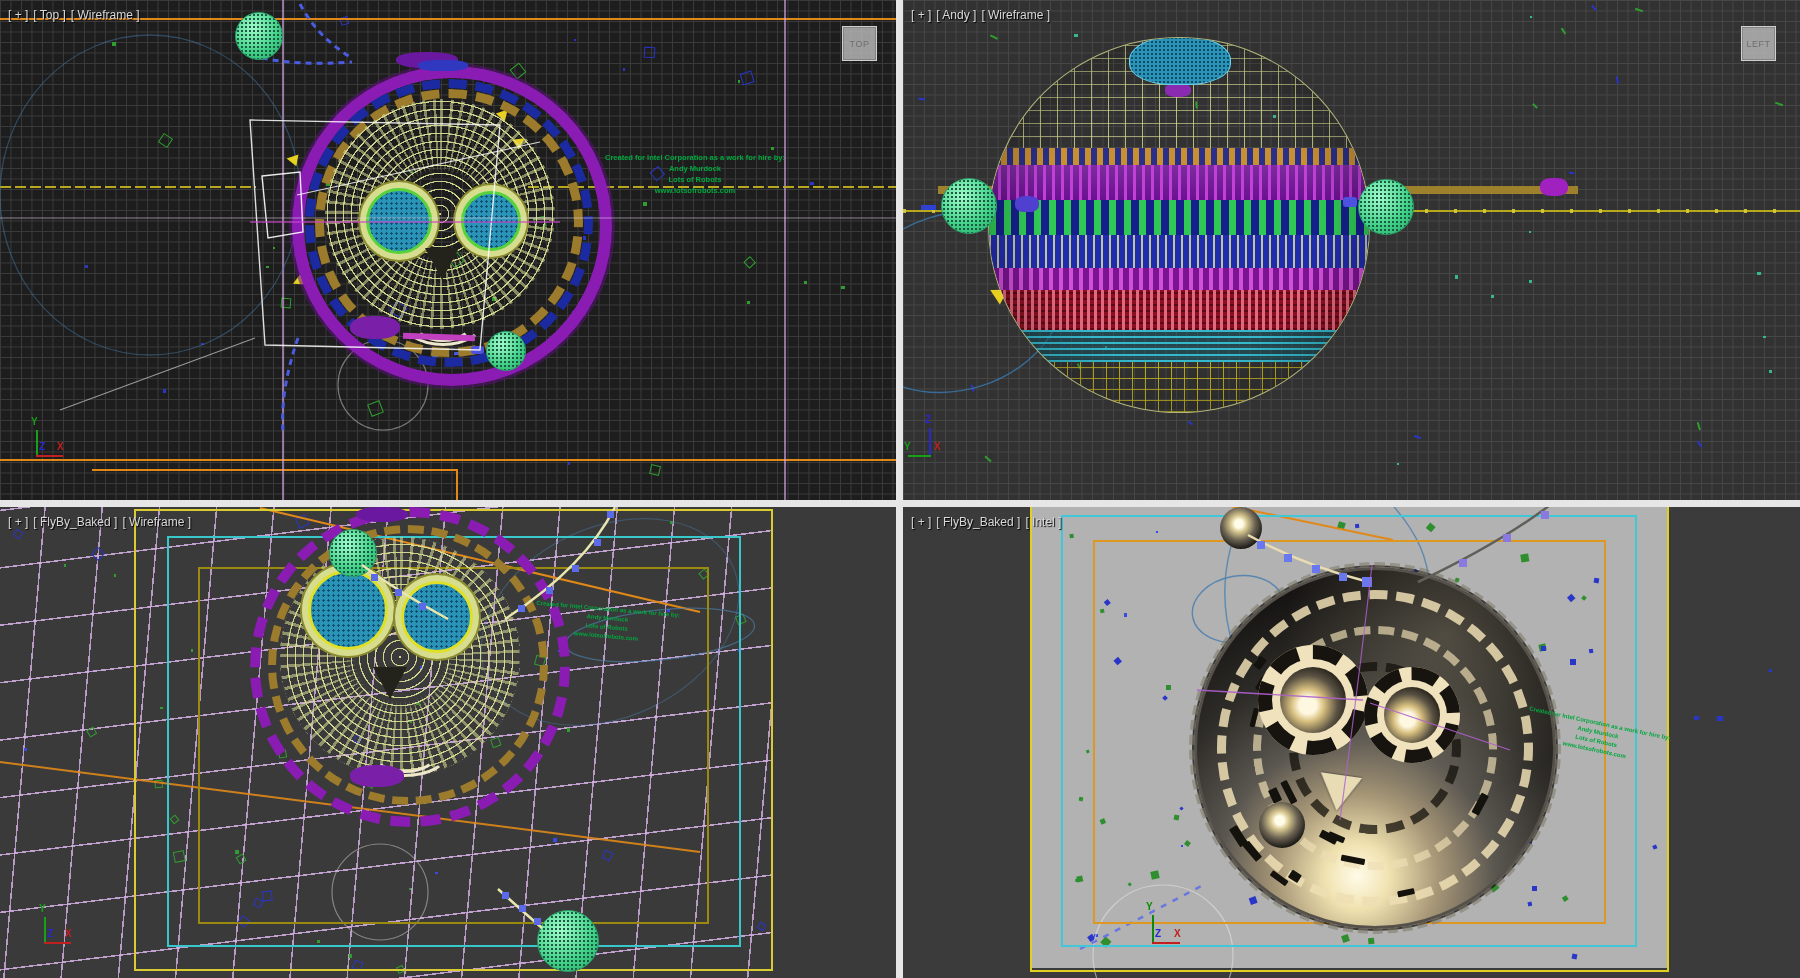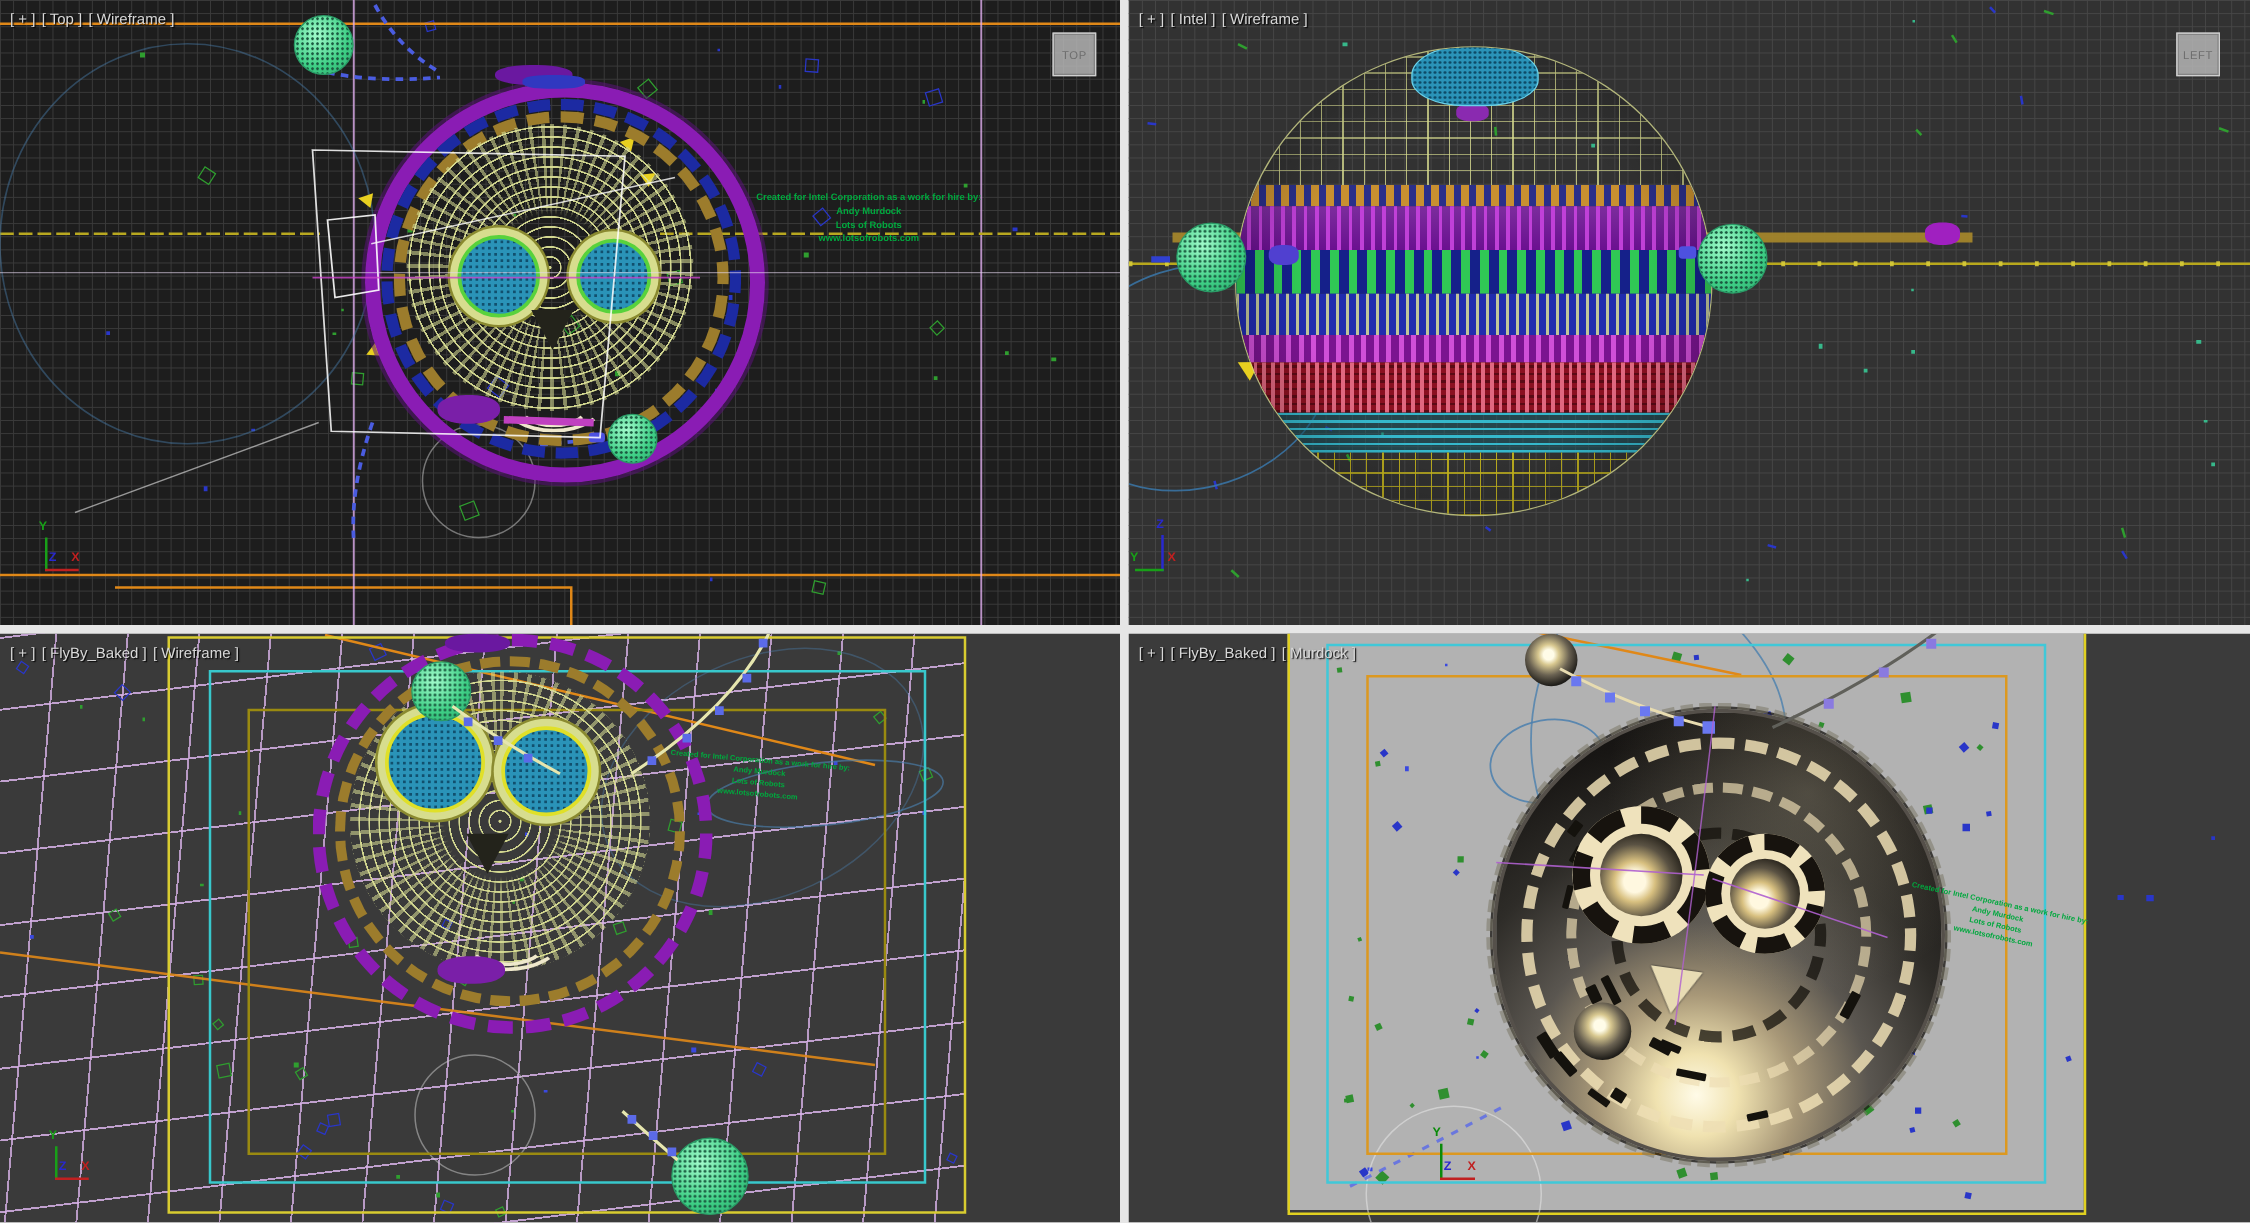--- a/index.html
+++ b/index.html
@@ -303,21 +303,21 @@
   <div style="position:absolute;left:112px;top:196px;width:24px;height:16px;background:#5040d0;border-radius:40%;z-index:11;"></div>
   <div class="ytri" style="left:88px;top:288px;transform:rotate(-62deg) scale(1.4);"></div>
   <div class="ytri" style="left:436px;top:290px;transform:rotate(62deg) scale(1.4);"></div>
 
   <div class="tealball" style="left:38px;top:178px;width:54px;height:54px;"></div>
   <div class="tealball" style="left:455px;top:179px;width:54px;height:54px;"></div>
   <div class="blueblob" style="left:440px;top:197px;width:14px;height:10px;"></div>
 
   <div class="vplabel">
     <span>[ + ]</span>
-    <span>[ Intel ]</span>
+    <span>[ Andy ]</span>
     <span>[ Wireframe ]</span>
   </div>
   <div class="vcube" style="left:838px;top:26px;">
       <span>LEFT</span>
     </div>
 
   <div>
     <div class="tri-line" style="left:26px;top:428px;width:2px;height:29px;background:#2828d0;"></div>
     <div class="tri-line" style="left:5px;top:455px;width:23px;height:2px;background:#18a018;"></div>
     <span class="tri-lab" style="left:22px;top:414px;color:#2828d0;">Z</span>
@@ -578,21 +578,21 @@
     <line x1="467" y1="196" x2="607" y2="243" stroke="#b060d0" stroke-width="1.3" opacity=".9"></line>
     <path d="M469,58 Q455,180 437,313" fill="none" stroke="#b060d0" stroke-width="1.2" opacity=".8"></path>
   </svg>
 
   <div class="metalball" style="left:317px;top:0px;width:42px;height:42px;"></div>
   <div class="metalball" style="left:356px;top:295px;width:46px;height:46px;"></div>
 
   <div class="vplabel">
     <span>[ + ]</span>
     <span>[ FlyBy_Baked ]</span>
-    <span>[ Murdock ]</span>
+    <span>[ Intel ]</span>
   </div>
 
   <div class="wm" id="wm-fs">
     <div>Created for Intel Corporation as a work for hire by:</div>
       <div>Andy Murdock</div>
     <div>Lots of Robots</div>
       <div>www.lotsofrobots.com</div>
   </div>
 
   <div>

